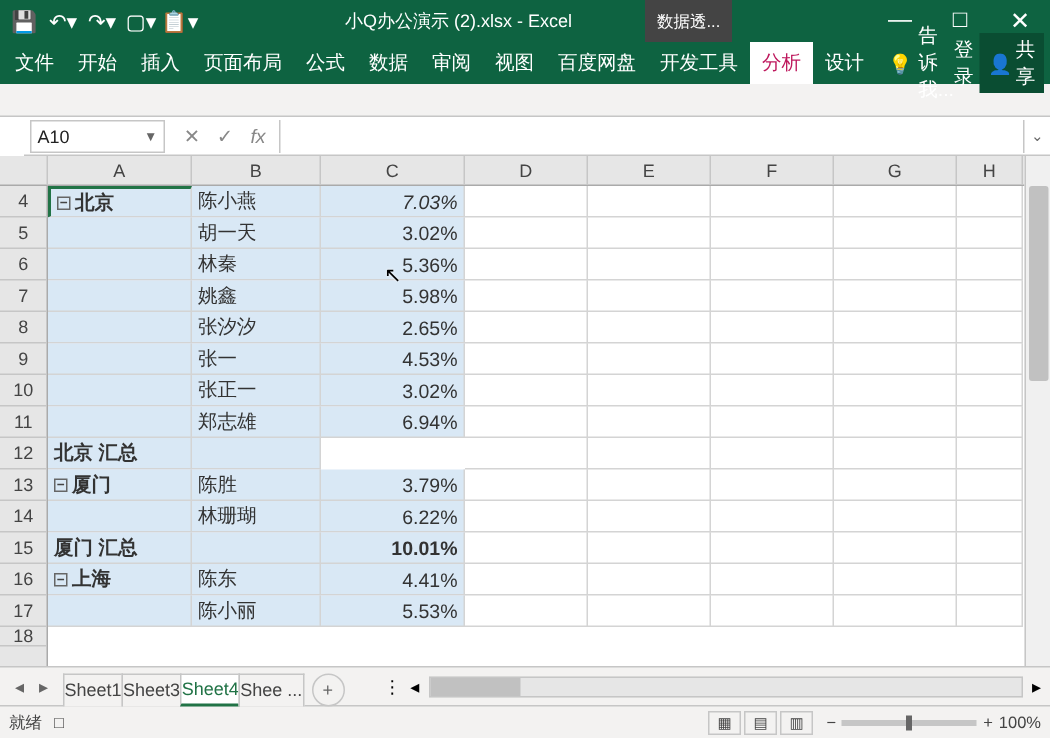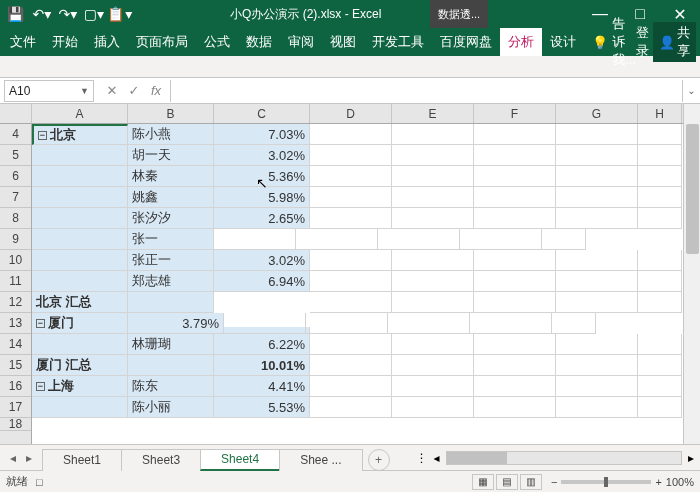--- a/index.html
+++ b/index.html
@@ -11,21 +11,21 @@
 .extra-tab { position: absolute; left: 430px; height: 28px; background: #444; color: #fff; padding: 0 8px; display: flex; align-items: center; font-size: 11px; }
 .win-controls { margin-left: auto; display: flex; }
 .win-btn { width: 40px; height: 28px; display: flex; align-items: center; justify-content: center; color: #fff; font-size: 16px; }
 .ribbon-tabs { height: 28px; background: #0e6341; display: flex; align-items: center; color: #fff; font-size: 13px; padding: 0 2px; }
 .rtab { padding: 0 8px; height: 28px; display: flex; align-items: center; white-space: nowrap; }
 .rtab.active { background: #fff; color: #be185d; }
 .tell-me { margin-left: 8px; display: flex; align-items: center; gap: 4px; }
 .login-share { margin-left: auto; display: flex; align-items: center; gap: 4px; padding-right: 4px; }
 .share { background: #0a4d32; padding: 2px 6px; display: flex; align-items: center; gap: 2px; }
 .ribbon-area { height: 22px; background: #f3f2f1; border-bottom: 1px solid #c6c6c6; }
-.namebox-row { height: 26px; display: flex; align-items: center; border-bottom: 1px solid #c6c6c6; background: #fff; }
+.namebox-row { height: 26px; display: flex; align-items: center; border-bottom: 1px solid #c6c6c6; background: #fff; margin-left: 16px; }
 .namebox { width: 90px; height: 22px; border: 1px solid #c6c6c6; margin: 0 4px; display: flex; align-items: center; padding: 0 4px; font-size: 12px; color: #222; justify-content: space-between; }
 .nb-dd { color: #666; font-size: 9px; }
 .fx-ctrls { display: flex; align-items: center; gap: 2px; padding: 0 4px; color: #888; }
 .fx-btn { width: 20px; text-align: center; font-size: 13px; }
 .formula-bar { flex: 1; height: 22px; border-left: 1px solid #c6c6c6; padding: 0 6px; display: flex; align-items: center; }
 .fb-expand { width: 18px; text-align: center; color: #666; border-left: 1px solid #c6c6c6; height: 22px; display: flex; align-items: center; justify-content: center; font-size: 10px; }
 .grid-wrap { position: relative; height: 340px; overflow: hidden; display: flex; }
 .corner { width: 32px; height: 20px; background: #e6e6e6; border-right: 1px solid #c6c6c6; border-bottom: 1px solid #aaa; }
 .col-headers { display: flex; height: 20px; background: #e6e6e6; border-bottom: 1px solid #aaa; flex:1; }
 .ch { border-right: 1px solid #c6c6c6; display: flex; align-items: center; justify-content: center; color: #444; font-size: 12px; }
@@ -40,21 +40,21 @@
 .rt { justify-content: flex-end; }
 .outline { display: inline-flex; width: 9px; height: 9px; border: 1px solid #666; align-items: center; justify-content: center; font-size: 9px; line-height: 1; margin-right: 3px; color: #444; }
 .grid-top { display: flex; }
 .grid-body { display: flex; height: 320px; overflow: hidden; }
 .vsbar { width: 17px; background: #f0f0f0; border-left: 1px solid #c6c6c6; position: relative; }
 .vthumb { position: absolute; top: 20px; left: 2px; width: 13px; height: 130px; background: #c1c1c1; border-radius: 2px; }
 .sheet-bar { height: 26px; display: flex; align-items: center; border-top: 1px solid #c6c6c6; background: #f3f2f1; font-size: 12px; }
 .sheet-nav { display: flex; gap: 2px; padding: 0 6px; color: #666; }
 .sheet-nav span { width: 14px; text-align: center; }
 .tabs { display: flex; align-items: flex-end; height: 26px; }
-.stab { padding: 0 20px; height: 22px; display: flex; align-items: center; border: 1px solid #c6c6c6; border-bottom: none; background: #f3f2f1; color: #444; margin-right: -1px; margin-top: 29px; }
+.stab { padding: 0 0; height: 22px; display: flex; align-items: center; border: 1px solid #c6c6c6; border-bottom: none; background: #f3f2f1; color: #444; margin-right: -1px; margin-top: 29px; }
 .stab.active { background: #fff; color: #217346; border-bottom: 2px solid #217346; }
 .add-sheet { width: 22px; height: 22px; border: 1px solid #c6c6c6; border-radius: 50%; display: flex; align-items: center; justify-content: center; margin-left: 6px; color: #666; }
 .hscroll { flex: 1; display: flex; align-items: center; padding: 0 6px; gap: 6px; margin-left: 20px; }
 .htrack { flex: 1; height: 14px; background: #e6e6e6; position: relative; border: 1px solid #c6c6c6; }
 .hthumb { position: absolute; left: 0; top: 0; height: 12px; width: 60px; background: #c1c1c1; }
 .status-bar { height: 22px; background: #f3f2f1; border-top: 1px solid #c6c6c6; display: flex; align-items: center; font-size: 11px; color: #444; padding: 0 6px; }
 .status-bar .sep { flex: 1; }
 .view-btn { width: 22px; height: 16px; border: 1px solid #c6c6c6; margin: 0 1px; display: flex; align-items: center; justify-content: center; font-size: 10px; }
 .zoom { display: flex; align-items: center; gap: 4px; margin-left: 8px; }
 .ztrack { width: 90px; height: 4px; background: #c6c6c6; position: relative; }
@@ -83,22 +83,22 @@
 
 <div class="ribbon-tabs">
   <div class="rtab">文件</div>
   <div class="rtab">开始</div>
   <div class="rtab">插入</div>
   <div class="rtab">页面布局</div>
   <div class="rtab">公式</div>
   <div class="rtab">数据</div>
   <div class="rtab">审阅</div>
   <div class="rtab">视图</div>
+  <div class="rtab">百度网盘</div>
   <div class="rtab">开发工具</div>
-  <div class="rtab">百度网盘</div>
   <div class="rtab active">分析</div>
   <div class="rtab">设计</div>
   <div class="tell-me">
     <span>💡</span>
     <span>告诉我...</span>
   </div>
   <div class="login-share">
     <div>登录</div>
     <div class="share">
       <span>👤</span>
@@ -156,21 +156,21 @@
           <div class="rh">17</div>
           <div class="rh" style="height: 13px;">18</div>
         </div>
       <div class="cells" id="cells">
           <div class="row">
             <div class="cell sel corner-tl bold" style="width: 96px;">
               <span class="outline">−</span>
               <span>北京</span>
             </div>
             <div class="cell sel" style="width: 86px; text-align: center;">陈小燕</div>
-            <div class="cell sel rt" style="width: 96px;">7.03%</div>
+            <div class="cell sel rt" style="width: 96px; font-style: italic;">7.03%</div>
             <div class="cell" style="width: 82px;"></div>
             <div class="cell" style="width: 82px;"></div>
             <div class="cell" style="width: 82px;"></div>
             <div class="cell" style="width: 82px;"></div>
             <div class="cell" style="width: 44px;"></div>
           </div>
           <div class="row">
             <div class="cell sel" style="width: 96px;">
               <span></span>
             </div>
@@ -216,20 +216,21 @@
             <div class="cell" style="width: 82px;"></div>
             <div class="cell" style="width: 82px;"></div>
             <div class="cell" style="width: 82px;"></div>
             <div class="cell" style="width: 44px;"></div>
           </div>
           <div class="row">
             <div class="cell sel" style="width: 96px;">
               <span></span>
             </div>
             <div class="cell sel" style="width: 86px;">张一</div>
+            <div class="cell sel rt" style="width: 96px;">4.53%</div>
             <div class="cell" style="width: 82px;"></div>
             <div class="cell" style="width: 82px;"></div>
             <div class="cell" style="width: 82px;"></div>
             <div class="cell" style="width: 82px;"></div>
             <div class="cell" style="width: 44px;"></div>
           </div>
           <div class="row">
             <div class="cell sel" style="width: 96px;">
               <span></span>
             </div>
@@ -263,20 +264,21 @@
             <div class="cell" style="width: 82px;"></div>
             <div class="cell" style="width: 82px;"></div>
             <div class="cell" style="width: 82px;"></div>
             <div class="cell" style="width: 44px;"></div>
           </div>
           <div class="row">
             <div class="cell sel bold" style="width: 96px;">
               <span class="outline">−</span>
               <span>厦门</span>
             </div>
+            <div class="cell sel" style="width: 86px;">陈胜</div>
             <div class="cell sel rt" style="width: 96px;">3.79%</div>
             <div class="cell" style="width: 82px;"></div>
             <div class="cell" style="width: 82px;"></div>
             <div class="cell" style="width: 82px;"></div>
             <div class="cell" style="width: 82px;"></div>
             <div class="cell" style="width: 44px;"></div>
           </div>
           <div class="row">
             <div class="cell sel" style="width: 96px;">
               <span></span>

